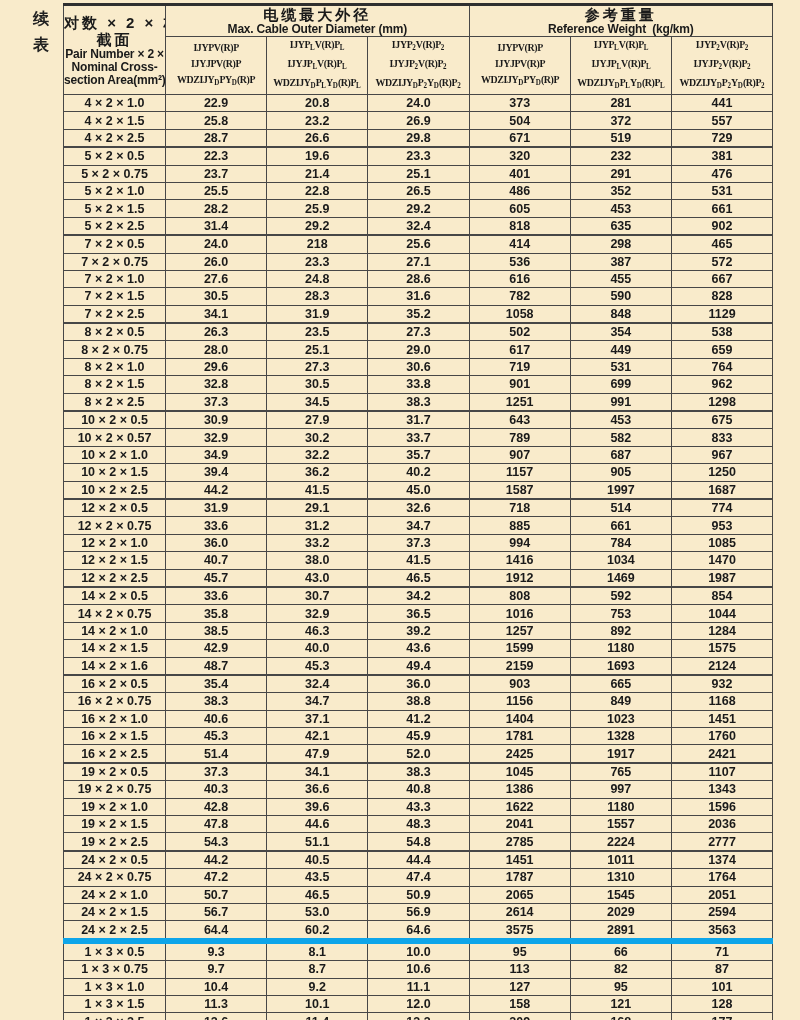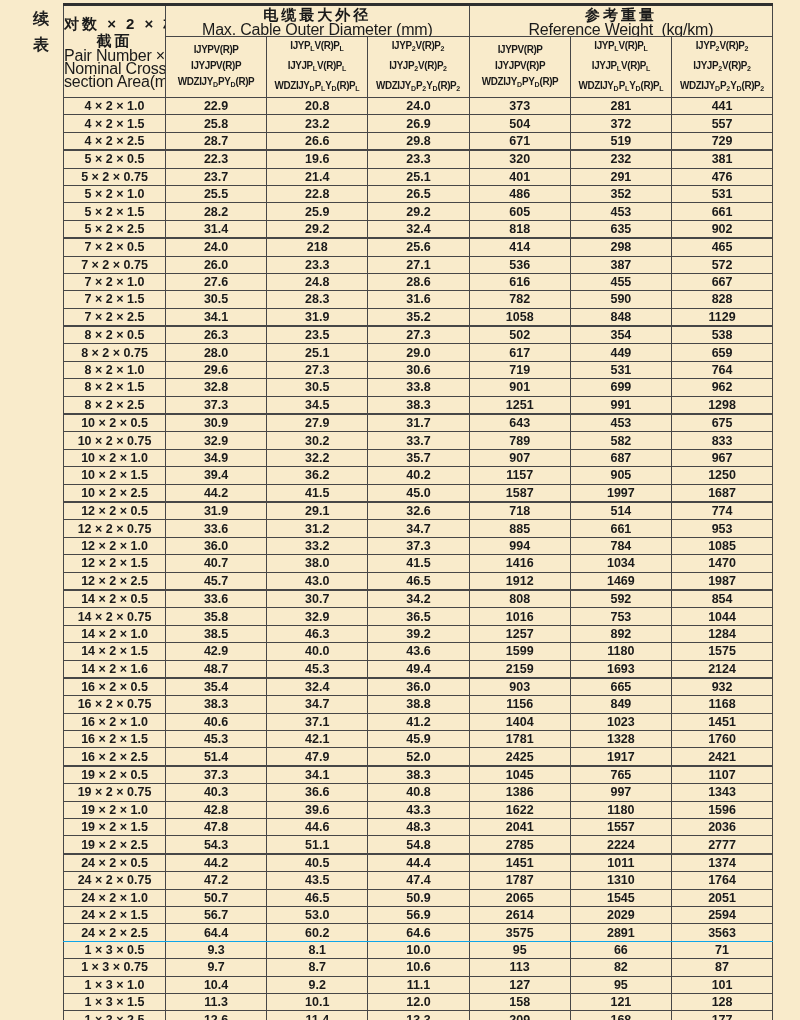--- a/index.html
+++ b/index.html
@@ -61,47 +61,47 @@
     letter-spacing: -0.3px;
   }
   tr.group-title th { height: 29px; }
   .group-title .zh {
     font-size: 15px;
     font-weight: 700;
     letter-spacing: 3px;
     line-height: 17px;
   }
   .group-title .en {
-    font-size: 16px;
-    font-weight: 400;
+    font-size: 12px;
+    font-weight: 700;
     line-height: 13px;
     letter-spacing: -0.2px;
   }
-  tr.code-row th { height: 54px; }
+  tr.code-row th { height: 54px; font-family: Liberation Serif, serif; }
   .code-row .code {
     font-size: 10.5px;
     font-weight: 700;
     line-height: 16px;
     letter-spacing: -0.4px;
     transform: scaleX(0.94);
     transform-origin: 50% 50%;
   }
   sub {
     font-size: 7.5px;
     vertical-align: -2px;
     letter-spacing: 0;
   }
   
   .spec tbody td {
     height: 16.4px;
     font-size: 12.5px;
     font-weight: 700;
   }
   .spec tbody tr.group-end td { border-bottom-width: 2px; }
-  .spec tbody tr.section-end td { border-bottom: 1px solid #0ea5e9; }
+  .spec tbody tr.section-end td { border-bottom: 6px solid #0ea5e9; }
   col.c-label { width: 102px; }
   col.c-data { width: 101.2px; }
 </style>
 </head>
 <body>
 
 <div class="page">
 
   <div class="continued-label">
     <div>续</div>
@@ -335,21 +335,21 @@
         <tr>
           <td>10 × 2 × 0.5</td>
           <td>30.9</td>
           <td>27.9</td>
           <td>31.7</td>
           <td>643</td>
           <td>453</td>
           <td>675</td>
         </tr>
         <tr>
-          <td>10 × 2 × 0.75</td>
+          <td>10 × 2 × 0.57</td>
           <td>32.9</td>
           <td>30.2</td>
           <td>33.7</td>
           <td>789</td>
           <td>582</td>
           <td>833</td>
         </tr>
         <tr>
           <td>10 × 2 × 1.0</td>
           <td>34.9</td>

